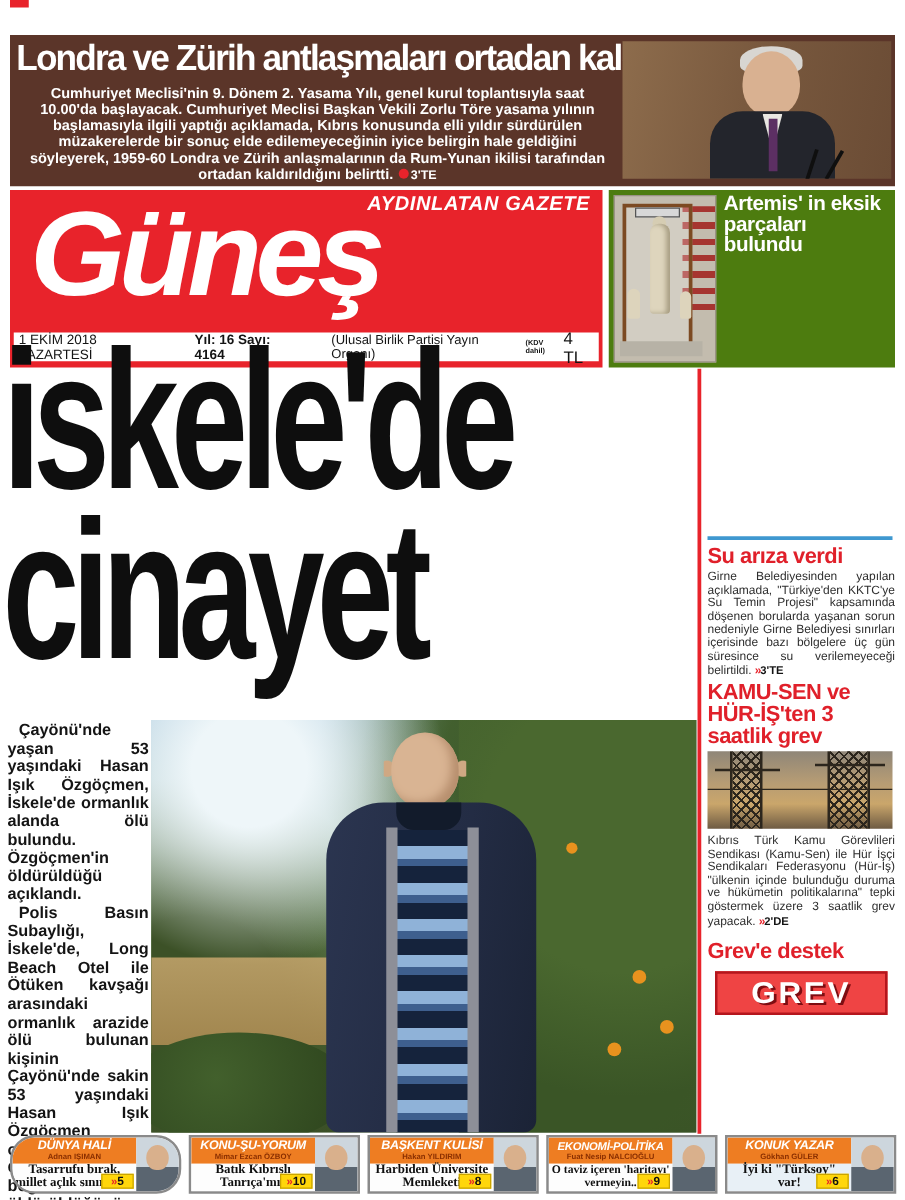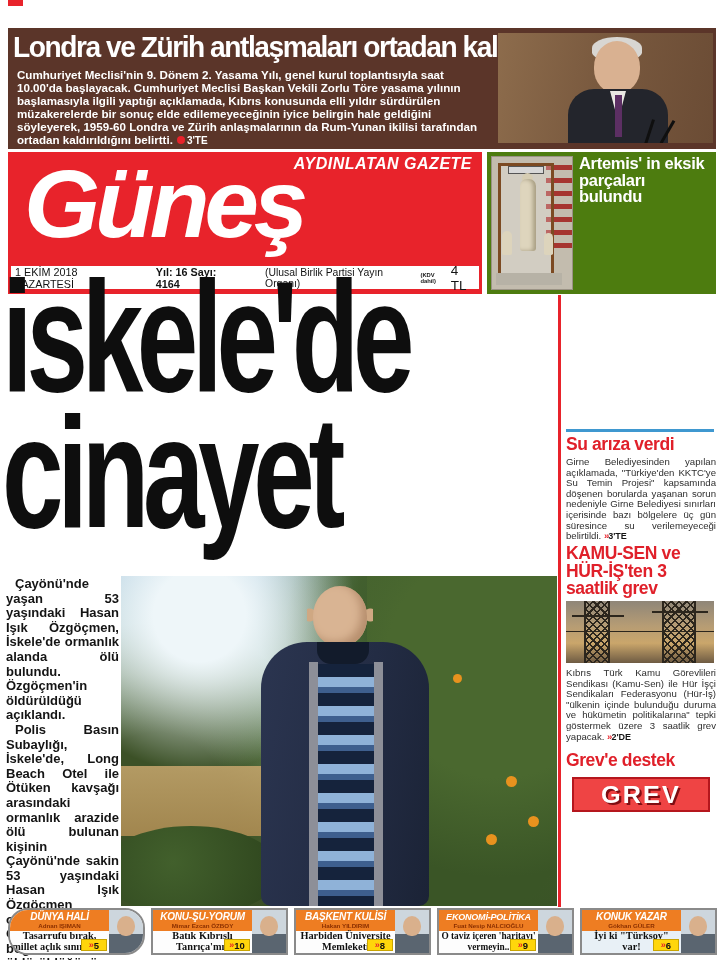--- a/index.html
+++ b/index.html
@@ -14,21 +14,21 @@
   
   .red-sliver { left:8px; top:0; width:15px; height:6px; background:#e8232b; }
   .banner { left:8px; top:28px; width:708px; height:121px; background:#5b3529; }
   .banner-headline {
     left:5px; top:3px; width:484px; color:#fff; font-weight:900; font-style:normal;
     font-size:29px; line-height:32px; letter-spacing:-1.5px;
     transform:scaleX(0.97); transform-origin:left top; white-space:nowrap;
   }
   .banner-body {
     left:9px; top:41px; width:474px; color:#fff; font-weight:bold;
-    font-size:11.6px; line-height:12.9px; text-align:left;
+    font-size:11.6px; line-height:12.9px; text-align:center;
   }
   .red-dot { display:inline-block; width:8px; height:8px; border-radius:50%; background:#e8232b; margin:0 2px 0 4px; }
   .banner-ref { font-weight:bold; color:#fff; font-size:10px; }
   .banner-photo { right:3px; top:5px; width:215px; height:110px; overflow:hidden;
     background:linear-gradient(100deg,#8d6c4c 0%,#7a5a3f 45%,#6b4c35 100%); }
   .bp-panel { position:absolute; left:0; top:0; width:60px; height:100%; background:linear-gradient(90deg,#6d4f38,#84644); }
   .bp-head { position:absolute; left:96px; top:8px; width:46px; height:52px; border-radius:50% 50% 46% 46%; background:#d9b191; }
   .bp-hair { position:absolute; left:94px; top:4px; width:50px; height:22px; border-radius:50% 50% 30% 30%; background:#d8d6d2; }
   .bp-suit { position:absolute; left:70px; top:56px; width:100px; height:54px; border-radius:26px 26px 0 0; background:#23252c; }
   .bp-shirt { position:absolute; left:112px; top:58px; width:16px; height:30px; background:#e9e7e2; clip-path:polygon(0 0,100% 0,50% 100%); }

